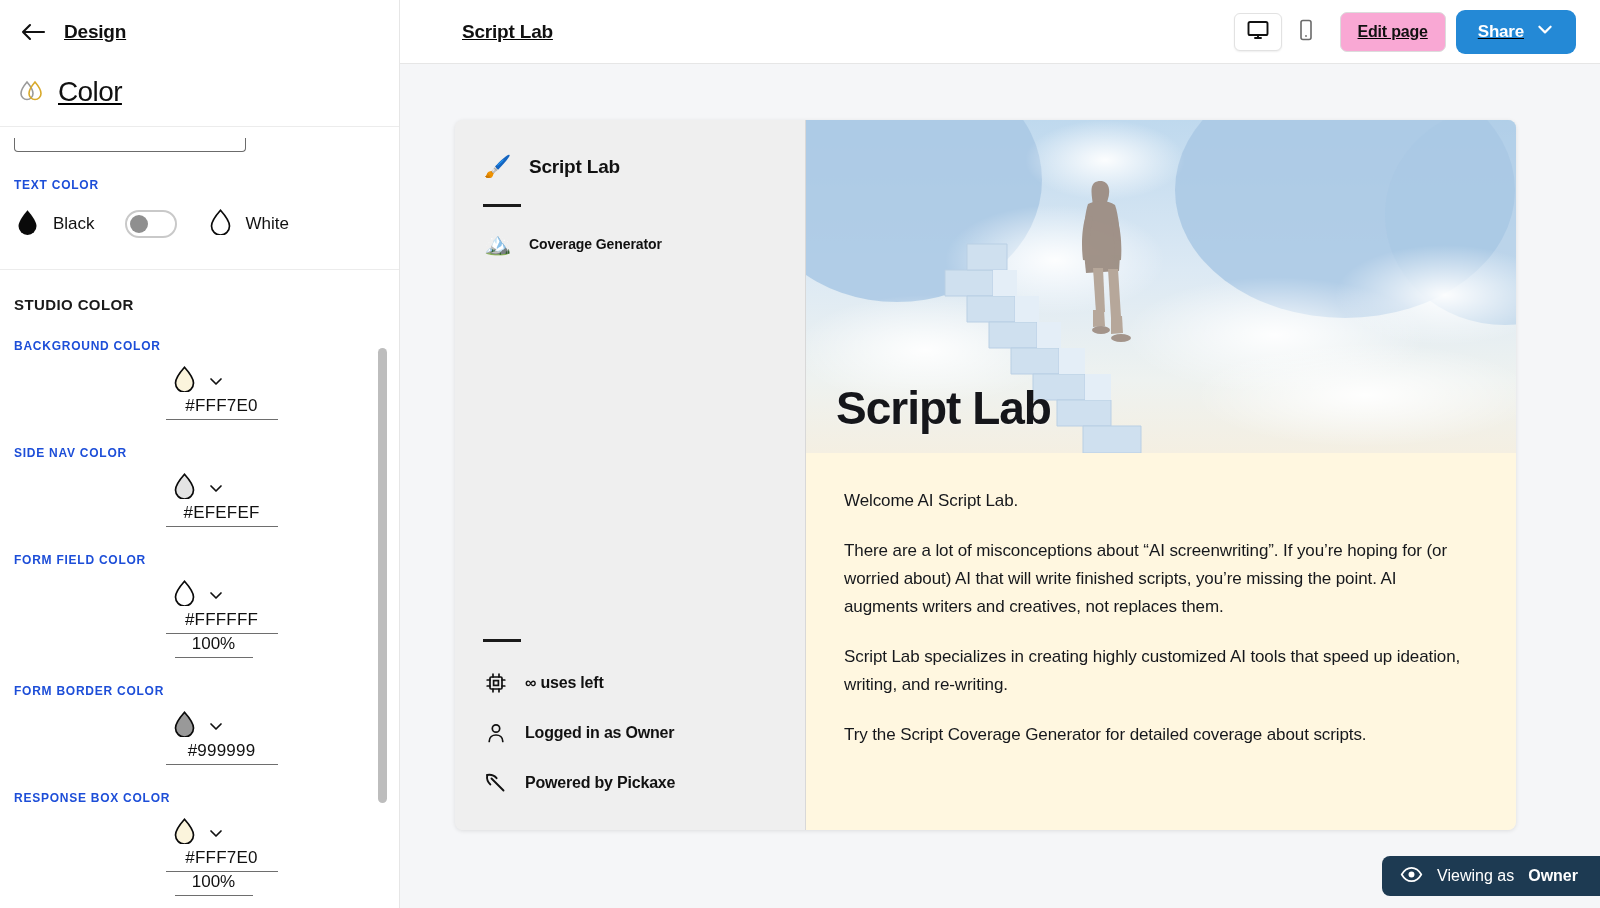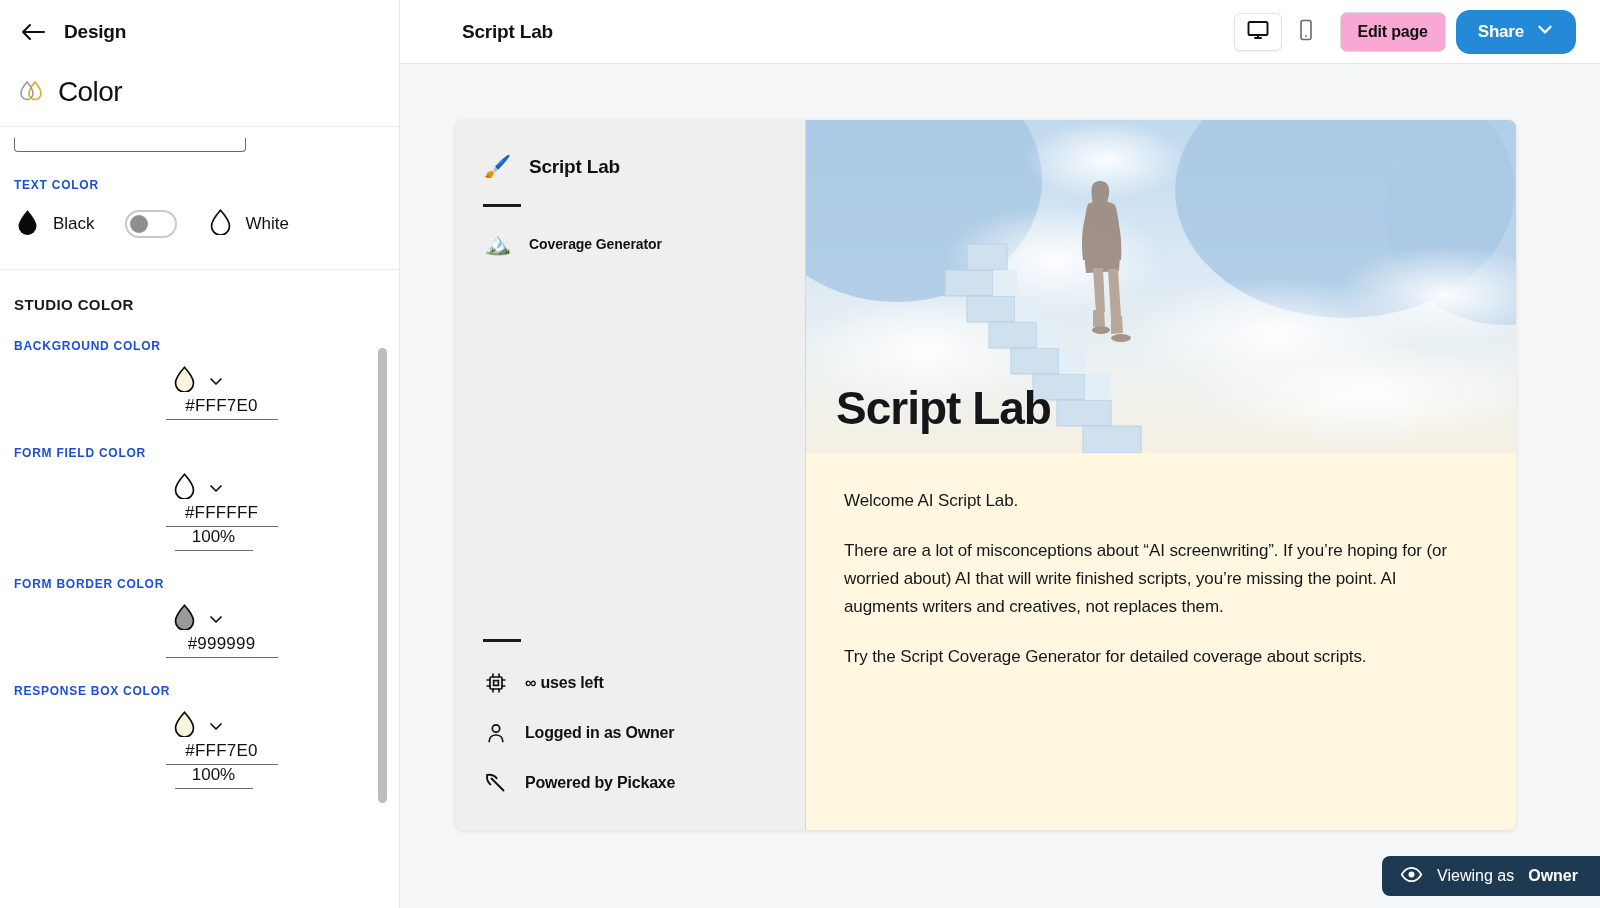--- a/index.html
+++ b/index.html
@@ -2,21 +2,21 @@
 <html><head>
 <meta charset="utf-8">
 <style>
   * { box-sizing: border-box; margin: 0; padding: 0; }
   html, body {
     width: 1600px; height: 908px;
     font-family: "Liberation Sans", sans-serif;
     background: #ffffff;
     overflow: hidden;
   }
-  #app { position: relative; width: 1600px; height: 908px; display: flex; }
+  #app { position: relative; width: 1600px; height: 908px; display: flex; text-decoration: underline; }
 
   
   .design-panel {
     width: 400px; height: 908px;
     background: #ffffff;
     border-right: 1px solid #e6e6e6;
     position: relative;
     flex: 0 0 400px;
   }
   .dp-header {
@@ -149,21 +149,21 @@
   .dev-btn.active { background: #fff; border: 1px solid #e2e2e2; box-shadow: 0 1px 2px rgba(0,0,0,.07); }
   .btn-edit {
     height: 40px; padding: 0 17px;
     border: 1px solid #dcdcdc; border-radius: 7px; background: #f9a8d4;
     font-size: 16px; font-weight: bold; color: #111;
     display: flex; align-items: center; cursor: pointer;
     letter-spacing: -0.2px;
   }
   .btn-share {
     height: 44px; padding: 0 22px;
-    border-radius: 14px; background: #2489d6;
+    border-radius: 9px; background: #2489d6;
     color: #fff; font-size: 17px; font-weight: bold;
     display: flex; align-items: center; gap: 12px; cursor: pointer;
     letter-spacing: -0.2px;
   }
 
   
   .preview-stage { position: absolute; inset: 64px 0 0 0; background: #f5f6f8; }
   .app-card {
     position: absolute; left: 55px; top: 56px;
     width: 1061px; height: 710px;
@@ -297,20 +297,38 @@
               <span class="chev">
                 <svg width="16" height="16" viewBox="0 0 16 16">
                     <path d="M3 6 L8 11 L13 6" fill="none" stroke="#111" stroke-width="1.7" stroke-linecap="round" stroke-linejoin="round"></path>
                   </svg>
               </span>
             </div>
             <div class="hexbox">#FFF7E0</div>
           </div>
         </div>
 
+        <div class="color-row-group">
+          <div class="grp-label">SIDE NAV COLOR</div>
+          <div class="color-row">
+            <div class="droplet-wrap">
+              <span>
+                <svg width="27" height="27" viewBox="0 0 24 24">
+                    <path d="M12 2 C12 2 4 11 4 16 A8 8 0 0 0 20 16 C20 11 12 2 12 2 Z" fill="#E4E4E4" stroke="#0a0a0a" stroke-width="1.5"></path>
+                  </svg>
+              </span>
+              <span class="chev">
+                <svg width="16" height="16" viewBox="0 0 16 16">
+                    <path d="M3 6 L8 11 L13 6" fill="none" stroke="#111" stroke-width="1.7" stroke-linecap="round" stroke-linejoin="round"></path>
+                  </svg>
+              </span>
+            </div>
+            <div class="hexbox">#EFEFEF</div>
+          </div>
+        </div>
 
         <div class="color-row-group">
           <div class="grp-label">FORM FIELD COLOR</div>
           <div class="color-row">
             <div class="droplet-wrap">
               <span>
                 <svg width="27" height="27" viewBox="0 0 24 24">
                     <path d="M12 2 C12 2 4 11 4 16 A8 8 0 0 0 20 16 C20 11 12 2 12 2 Z" fill="#FFFFFF" stroke="#0a0a0a" stroke-width="1.5"></path>
                   </svg>
               </span>
@@ -518,20 +536,21 @@
               </g>
               <ellipse cx="296" cy="210" rx="9" ry="4" fill="#a3948a"></ellipse>
               <ellipse cx="316" cy="218" rx="10" ry="4" fill="#a3948a"></ellipse>
             </svg>
             <div class="hero-title">Script Lab</div>
           </div>
 
           <div class="body-copy">
             <p>Welcome AI Script Lab.</p>
             <p>There are a lot of misconceptions about “AI screenwriting”. If you’re hoping for (or worried about) AI that will write finished scripts, you’re missing the point. AI augments writers and creatives, not replaces them.</p>
+            <p>Script Lab specializes in creating highly customized AI tools that speed up ideation, writing, and re-writing.</p>
             <p>Try the Script Coverage Generator for detailed coverage about scripts.</p>
           </div>
         </div>
       </div>
 
       <div class="viewing-badge">
         <span>
           <svg width="23" height="23" viewBox="0 0 24 24">
               <path d="M1.8 12 C4.5 7.2 8 5 12 5 C16 5 19.5 7.2 22.2 12 C19.5 16.8 16 19 12 19 C8 19 4.5 16.8 1.8 12 Z" fill="none" stroke="#fff" stroke-width="1.8"></path>
               <circle cx="12" cy="12" r="3.1" fill="#fff"></circle>

